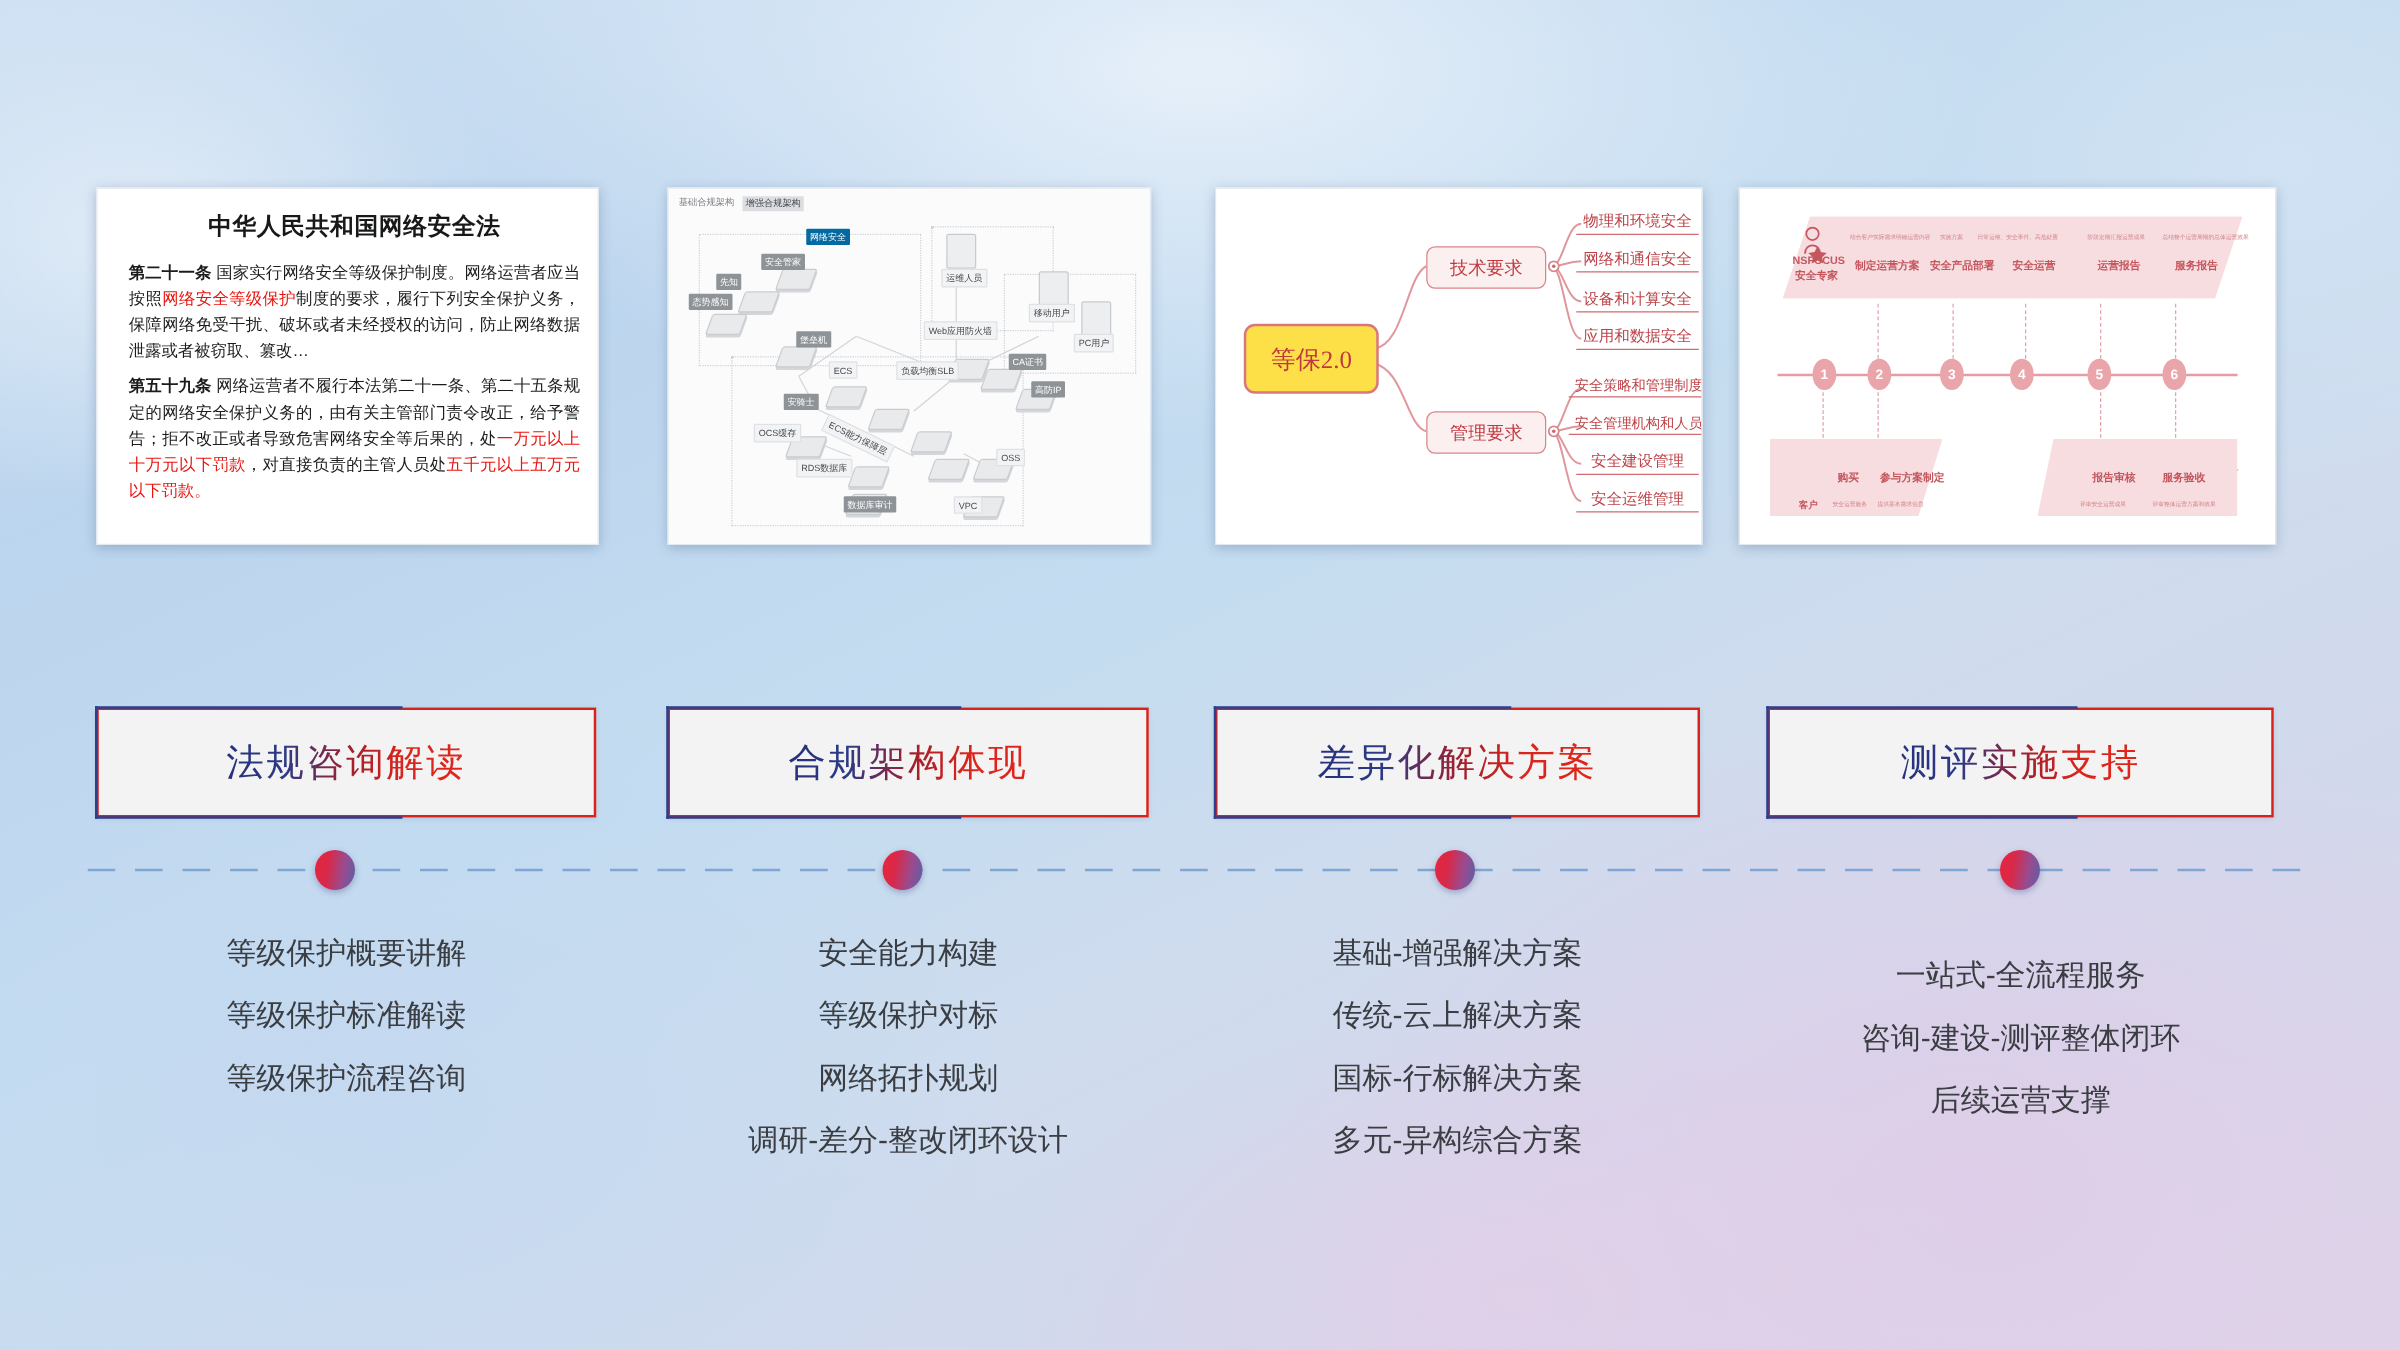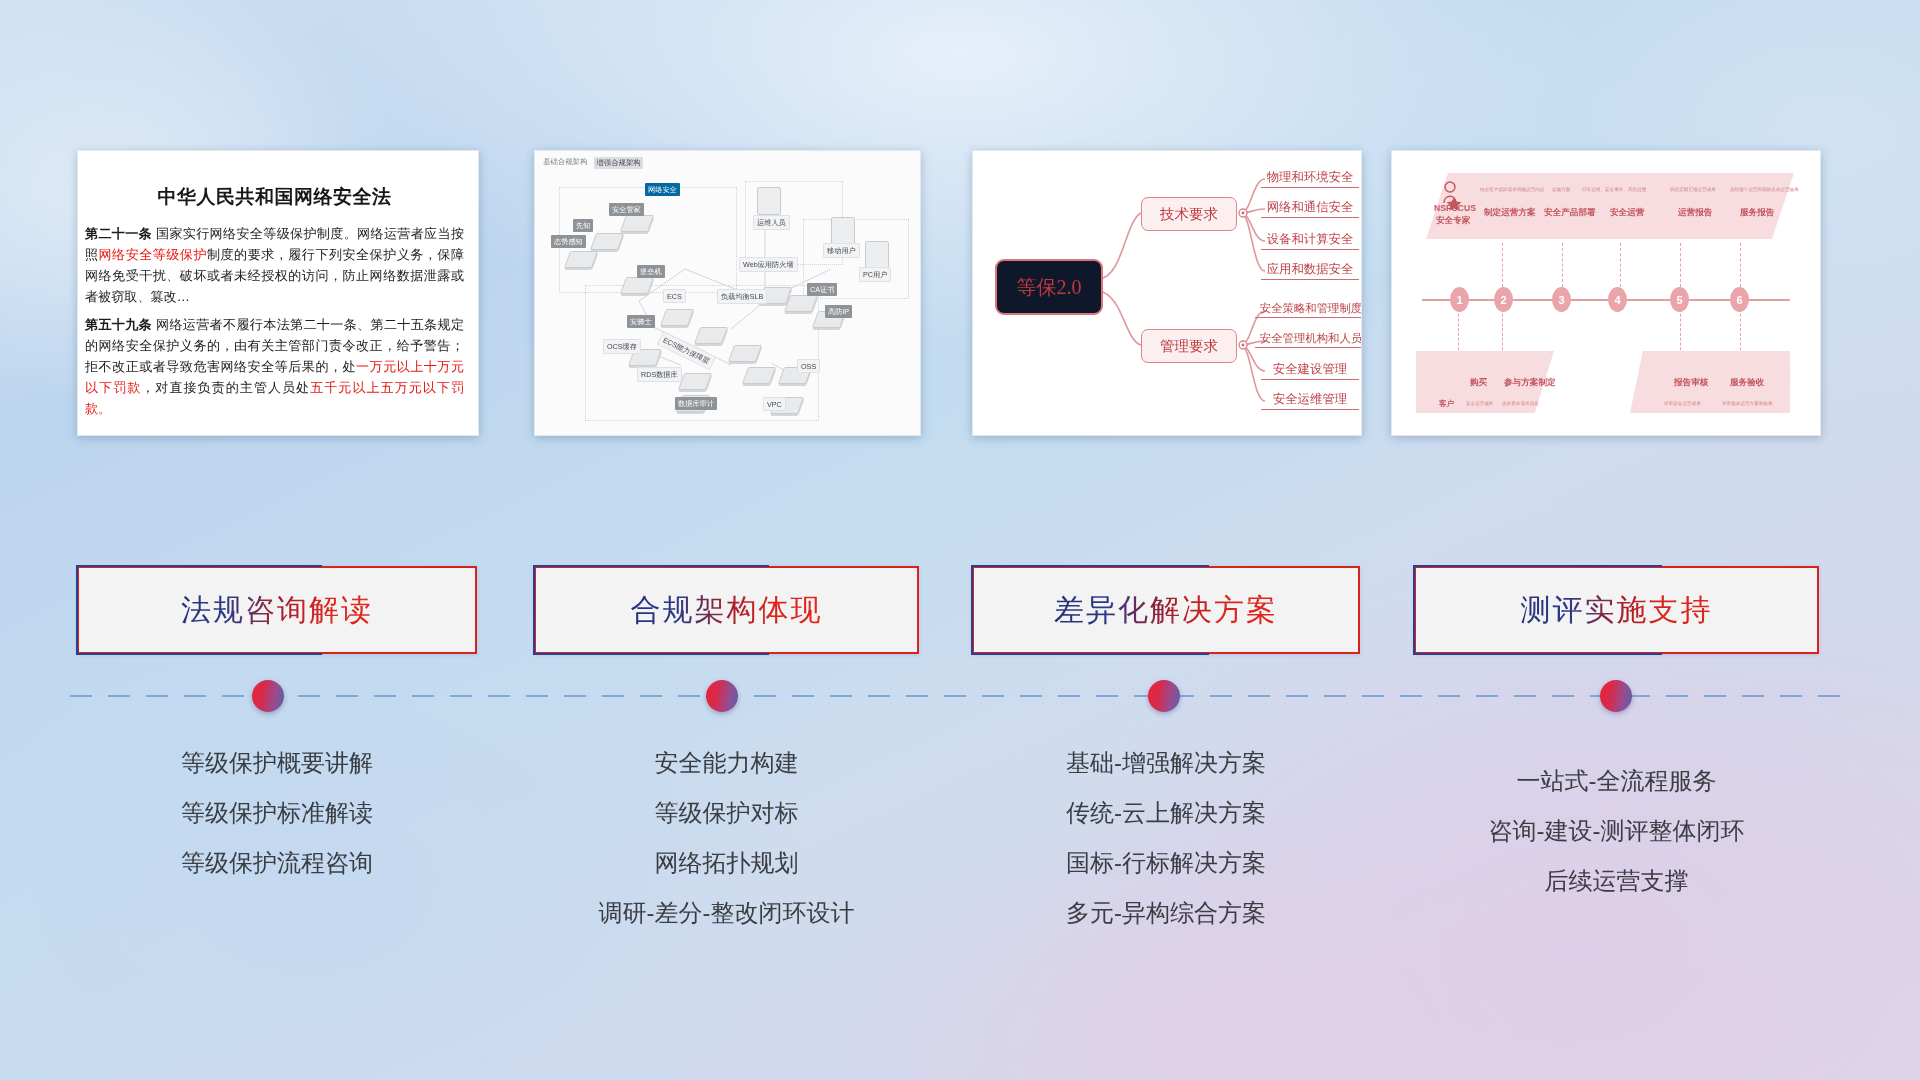--- a/index.html
+++ b/index.html
@@ -28,21 +28,21 @@
   
   .cards{position:absolute;top:150px;left:0;width:1920px;height:290px;}
   .card{position:absolute;top:0;background:#fff;
         box-shadow:0 2px 9px rgba(40,70,110,.28);border:1px solid #e2e8ef;overflow:hidden;}
   .card.c1{left:77px;width:400px;height:284px;}
   .card.c2{left:534px;width:385px;height:284px;}
   .card.c3{left:972px;width:388px;height:284px;}
   .card.c4{left:1391px;width:428px;height:284px;}
 
   
-  .law{padding:12px 14px 8px 7px;box-sizing:border-box;height:100%;margin-top:16px;}
+  .law{padding:12px 14px 8px 25px;box-sizing:border-box;height:100%;}
   .law-title{text-align:center;font-weight:bold;font-size:19px;color:#17181a;
              letter-spacing:.5px;margin:5px 0 13px;}
   .law p{margin:0 0 7px;font-size:13.1px;line-height:21px;color:#1b1c1e;text-align:justify;}
   .law b{font-weight:bold;}
   .law .rd{color:#e8140e;}
 
   
   .arch{position:relative;width:100%;height:100%;background:#fbfbfc;}
   .arch .tabs{position:absolute;top:6px;left:8px;display:flex;gap:7px;text-align:right;}
   .arch .tabs span{font-size:7.4px;color:#7b7f85;}
@@ -54,21 +54,21 @@
   .arch .chip.lt{background:#f2f3f4;color:#44484d;border:1px solid #dfe1e4;}
   .arch .dev{position:absolute;width:26px;height:15px;background:#e9eaec;
              border:1px solid #c9cccf;border-radius:2px;
              box-shadow:1px 2px 0 #d4d6d9;transform:skewX(-20deg) ;}
   .arch .box{position:absolute;width:22px;height:26px;background:#eceef0;
              border:1px solid #c8cbce;border-radius:2px;}
 
   
   .mind{position:relative;width:100%;height:100%;background:#fff;}
   .mind .root{position:absolute;left:22px;top:108px;width:104px;height:52px;
-       border:2.5px solid #d9777d;border-radius:9px;background:#0f172a;
+       border:2.5px solid #d9777d;border-radius:9px;background:#fde047;
        display:flex;align-items:center;justify-content:center;
        font-family:"Liberation Serif","DejaVu Serif",serif;
        font-size:20px;color:#c0393f;}
   .mind .mid{position:absolute;width:94px;height:32px;border:1.6px solid #d9858a;
        border-radius:7px;background:#fbeff0;display:flex;align-items:center;
        justify-content:center;font-family:"Liberation Serif","DejaVu Serif",serif;
        font-size:14.5px;color:#c0393f;}
   .mind .mid.m1{left:168px;top:46px;}
   .mind .mid.m2{left:168px;top:178px;}
   .mind .leaf{position:absolute;left:288px;width:98px;

